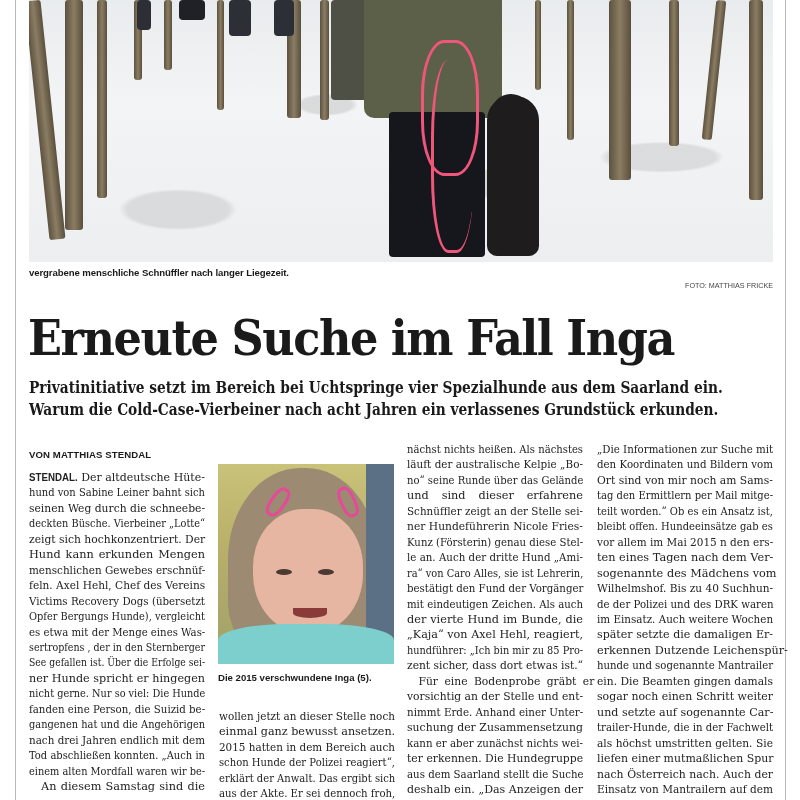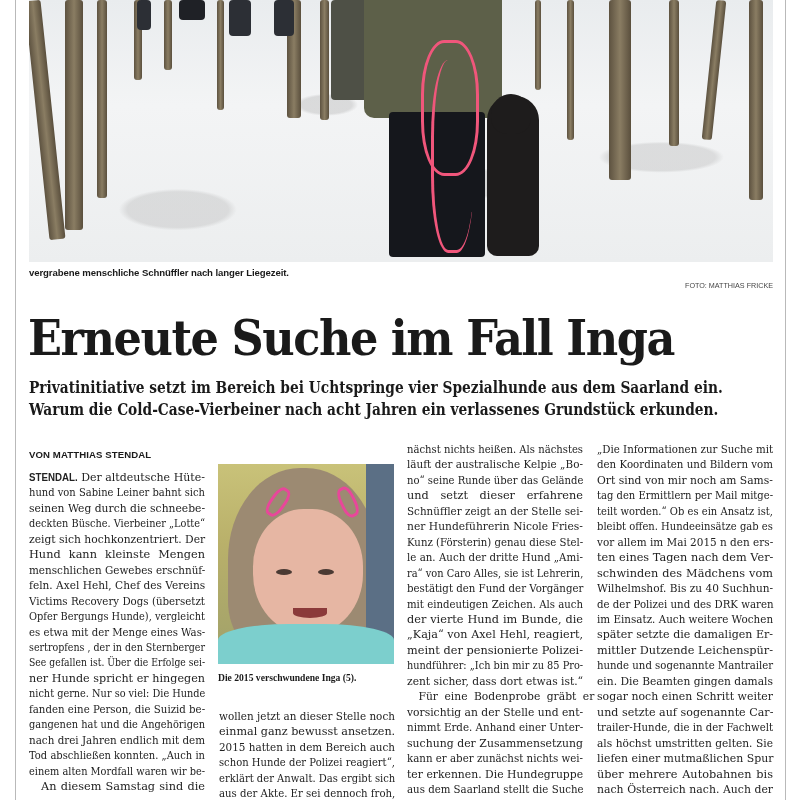--- a/index.html
+++ b/index.html
@@ -45,21 +45,21 @@
 
     .inga-photo { position: absolute; left: 218px; top: 464px; width: 176px; height: 200px; overflow: hidden;
       background: linear-gradient(180deg, #c9c279 0%, #b9b06a 40%, #9fa06a 100%); }
     .inga-hair { position:absolute; left: 10px; top: 4px; width: 150px; height: 190px; background: #9c8a72; border-radius: 48% 48% 30% 30%; }
     .inga-face { position:absolute; left: 35px; top: 45px; width: 110px; height: 125px; background: #e6b6a3; border-radius: 46% 46% 48% 48%; }
     .inga-eye { position:absolute; top: 105px; width: 16px; height: 6px; background: #4a3a33; border-radius: 50%; }
     .inga-mouth { position:absolute; left: 75px; top: 144px; width: 34px; height: 10px; background: #8b3a3a; border-radius: 0 0 50% 50%; }
     .inga-clip { position:absolute; top: 22px; width: 10px; height: 26px; border: 3px solid #e8479a; border-radius: 40%; transform: rotate(30deg); }
     .inga-shirt { position:absolute; left: 0; bottom: 0; width: 176px; height: 40px; background: #7ccfcd; border-radius: 40% 40% 0 0; }
     .inga-arm { position:absolute; right: 0; top: 0; width: 28px; height: 200px; background: #5b6f85; }
-    .inga-caption { position: absolute; left: 218px; top: 672px; font-family: Liberation Serif, serif; font-weight: bold; font-size: 9.6px; color: #1a1a1a; }
+    .inga-caption { position: absolute; left: 218px; top: 672px; font-family: Liberation Sans, sans-serif; font-weight: bold; font-size: 9.6px; color: #1a1a1a; }
   </style>
 </head>
 <body>
 
 <div class="frame-line frame-left"></div>
 <div class="frame-line frame-right"></div>
 
 <div class="photo" title="Hundeführer mit schwarzem Hund und pinker Leine im verschneiten Wald">
   <div class="snow"></div>
   <div class="tree" style="left:8px;width:16px;height:240px;transform:rotate(-6deg);"></div>
@@ -101,21 +101,21 @@
 </h2>
 
 <div class="byline">VON MATTHIAS STENDAL</div>
 
 <div class="col col1">
   <span class="line" style="transform: scaleX(0.972); transform-origin: left center; width: 181px;"><span class="dateline">STENDAL.</span> <span>Der altdeutsche Hüte-</span></span>
   <span class="line" style="transform: scaleX(0.88); transform-origin: left center; width: 200px;">hund von Sabine Leiner bahnt sich</span>
   <span class="line" style="transform: scaleX(0.951); transform-origin: left center; width: 185px;">seinen Weg durch die schneebe-</span>
   <span class="line" style="transform: scaleX(0.863); transform-origin: left center; width: 204px;">deckten Büsche. Vierbeiner „Lotte“</span>
   <span class="line" style="transform: scaleX(0.951); transform-origin: left center; width: 185px;">zeigt sich hochkonzentriert. Der</span>
-  <span class="line">Hund kann kleinste Mengen</span>
+  <span class="line">Hund kann erkunden Mengen</span>
   <span class="line" style="transform: scaleX(0.921); transform-origin: left center; width: 191px;">menschlichen Gewebes erschnüf-</span>
   <span class="line" style="transform: scaleX(0.936); transform-origin: left center; width: 188px;">feln. Axel Hehl, Chef des Vereins</span>
   <span class="line" style="transform: scaleX(0.907); transform-origin: left center; width: 194px;">Victims Recovery Dogs (übersetzt</span>
   <span class="line" style="transform: scaleX(0.867); transform-origin: left center; width: 203px;">Opfer Bergungs Hunde), vergleicht</span>
   <span class="line" style="transform: scaleX(0.898); transform-origin: left center; width: 196px;">es etwa mit der Menge eines Was-</span>
   <span class="line" style="transform: scaleX(0.842); transform-origin: left center; width: 209px;">sertropfens , der in den Sternberger</span>
   <span class="line" style="transform: scaleX(0.819); transform-origin: left center; width: 215px;">See gefallen ist. Über die Erfolge sei-</span>
   <span class="line" style="transform: scaleX(0.989); transform-origin: left center; width: 178px;">ner Hunde spricht er hingegen</span>
   <span class="line" style="transform: scaleX(0.863); transform-origin: left center; width: 204px;">nicht gerne. Nur so viel: Die Hunde</span>
   <span class="line" style="transform: scaleX(0.903); transform-origin: left center; width: 195px;">fanden eine Person, die Suizid be-</span>
@@ -147,31 +147,30 @@
   <span class="line" style="transform: scaleX(0.884); transform-origin: left center; width: 199px;">schon Hunde der Polizei reagiert“,</span>
   <span class="line" style="transform: scaleX(0.884); transform-origin: left center; width: 199px;">erklärt der Anwalt. Das ergibt sich</span>
   <span class="line" style="transform: scaleX(0.898); transform-origin: left center; width: 196px;">aus der Akte. Er sei dennoch froh,</span>
 
 </div>
 
 <div class="col col3">
   <span class="line" style="transform: scaleX(0.889); transform-origin: left center; width: 198px;">nächst nichts heißen. Als nächstes</span>
   <span class="line" style="transform: scaleX(0.921); transform-origin: left center; width: 191px;">läuft der australische Kelpie „Bo-</span>
   <span class="line" style="transform: scaleX(0.889); transform-origin: left center; width: 198px;">no“ seine Runde über das Gelände</span>
-  <span class="line">und setzt dieser erfahrene</span>
+  <span class="line">und sind dieser erfahrene</span>
   <span class="line" style="transform: scaleX(0.917); transform-origin: left center; width: 192px;">Schnüffler zeigt an der Stelle sei-</span>
   <span class="line" style="transform: scaleX(0.946); transform-origin: left center; width: 186px;">ner Hundeführerin Nicole Fries-</span>
   <span class="line" style="transform: scaleX(0.898); transform-origin: left center; width: 196px;">Kunz (Försterin) genau diese Stel-</span>
   <span class="line" style="transform: scaleX(0.907); transform-origin: left center; width: 194px;">le an. Auch der dritte Hund „Ami-</span>
   <span class="line" style="transform: scaleX(0.871); transform-origin: left center; width: 202px;">ra“ von Caro Alles, sie ist Lehrerin,</span>
   <span class="line" style="transform: scaleX(0.903); transform-origin: left center; width: 195px;">bestätigt den Fund der Vorgänger</span>
   <span class="line" style="transform: scaleX(0.898); transform-origin: left center; width: 196px;">mit eindeutigen Zeichen. Als auch</span>
   <span class="line">der vierte Hund im Bunde, die</span>
   <span class="line" style="transform: scaleX(0.989); transform-origin: left center; width: 178px;">„Kaja“ von Axel Hehl, reagiert,</span>
-  <span class="line">meint der pensionierte Polizei-</span>
   <span class="line" style="transform: scaleX(0.863); transform-origin: left center; width: 204px;">hundführer: „Ich bin mir zu 85 Pro-</span>
   <span class="line last" style="transform: scaleX(0.946); transform-origin: left center; width: 186px;">zent sicher, dass dort etwas ist.“</span>
   <span class="line indent" style="transform: scaleX(0.953); transform-origin: left center; width: 184.585px;">Für eine Bodenprobe gräbt er</span>
   <span class="line" style="transform: scaleX(0.951); transform-origin: left center; width: 185px;">vorsichtig an der Stelle und ent-</span>
   <span class="line" style="transform: scaleX(0.912); transform-origin: left center; width: 193px;">nimmt Erde. Anhand einer Unter-</span>
   <span class="line" style="transform: scaleX(0.962); transform-origin: left center; width: 183px;">suchung der Zusammensetzung</span>
   <span class="line" style="transform: scaleX(0.907); transform-origin: left center; width: 194px;">kann er aber zunächst nichts wei-</span>
   <span class="line" style="transform: scaleX(0.957); transform-origin: left center; width: 184px;">ter erkennen. Die Hundegruppe</span>
   <span class="line" style="transform: scaleX(0.903); transform-origin: left center; width: 195px;">aus dem Saarland stellt die Suche</span>
   <span class="line" style="transform: scaleX(0.978); transform-origin: left center; width: 180px;">deshalb ein. „Das Anzeigen der</span>
@@ -180,30 +179,29 @@
 
 <div class="col col4">
   <span class="line" style="transform: scaleX(0.907); transform-origin: left center; width: 194px;">„Die Informationen zur Suche mit</span>
   <span class="line" style="transform: scaleX(0.907); transform-origin: left center; width: 194px;">den Koordinaten und Bildern vom</span>
   <span class="line" style="transform: scaleX(0.951); transform-origin: left center; width: 185px;">Ort sind von mir noch am Sams-</span>
   <span class="line" style="transform: scaleX(0.884); transform-origin: left center; width: 199px;">tag den Ermittlern per Mail mitge-</span>
   <span class="line" style="transform: scaleX(0.88); transform-origin: left center; width: 200px;">teilt worden.“ Ob es ein Ansatz ist,</span>
   <span class="line" style="transform: scaleX(0.884); transform-origin: left center; width: 199px;">bleibt offen. Hundeeinsätze gab es</span>
   <span class="line" style="transform: scaleX(0.926); transform-origin: left center; width: 190px;">vor allem im Mai 2015 n den ers-</span>
   <span class="line">ten eines Tagen nach dem Ver-</span>
-  <span class="line">schwinden des Mädchens vom</span>
+  <span class="line">sogenannte des Mädchens vom</span>
   <span class="line" style="transform: scaleX(0.936); transform-origin: left center; width: 188px;">Wilhelmshof. Bis zu 40 Suchhun-</span>
   <span class="line" style="transform: scaleX(0.903); transform-origin: left center; width: 195px;">de der Polizei und des DRK waren</span>
   <span class="line" style="transform: scaleX(0.917); transform-origin: left center; width: 192px;">im Einsatz. Auch weitere Wochen</span>
   <span class="line" style="transform: scaleX(0.978); transform-origin: left center; width: 180px;">später setzte die damaligen Er-</span>
-  <span class="line">mittler Dutzende Leichenspür-</span>
+  <span class="line">erkennen Dutzende Leichenspür-</span>
   <span class="line" style="transform: scaleX(0.898); transform-origin: left center; width: 196px;">hunde und sogenannte Mantrailer</span>
   <span class="line" style="transform: scaleX(0.946); transform-origin: left center; width: 186px;">ein. Die Beamten gingen damals</span>
   <span class="line" style="transform: scaleX(0.967); transform-origin: left center; width: 182px;">sogar noch einen Schritt weiter</span>
   <span class="line" style="transform: scaleX(0.983); transform-origin: left center; width: 179px;">und setzte auf sogenannte Car-</span>
   <span class="line" style="transform: scaleX(0.898); transform-origin: left center; width: 196px;">trailer-Hunde, die in der Fachwelt</span>
   <span class="line" style="transform: scaleX(0.941); transform-origin: left center; width: 187px;">als höchst umstritten gelten. Sie</span>
   <span class="line" style="transform: scaleX(0.967); transform-origin: left center; width: 182px;">liefen einer mutmaßlichen Spur</span>
-  <span class="line">über mehrere Autobahnen bis</span>
   <span class="line" style="transform: scaleX(0.962); transform-origin: left center; width: 183px;">nach Österreich nach. Auch der</span>
   <span class="line" style="transform: scaleX(0.931); transform-origin: left center; width: 189px;">Einsatz von Mantrailern auf dem</span>
 
 </div>
 
 </body></html>

